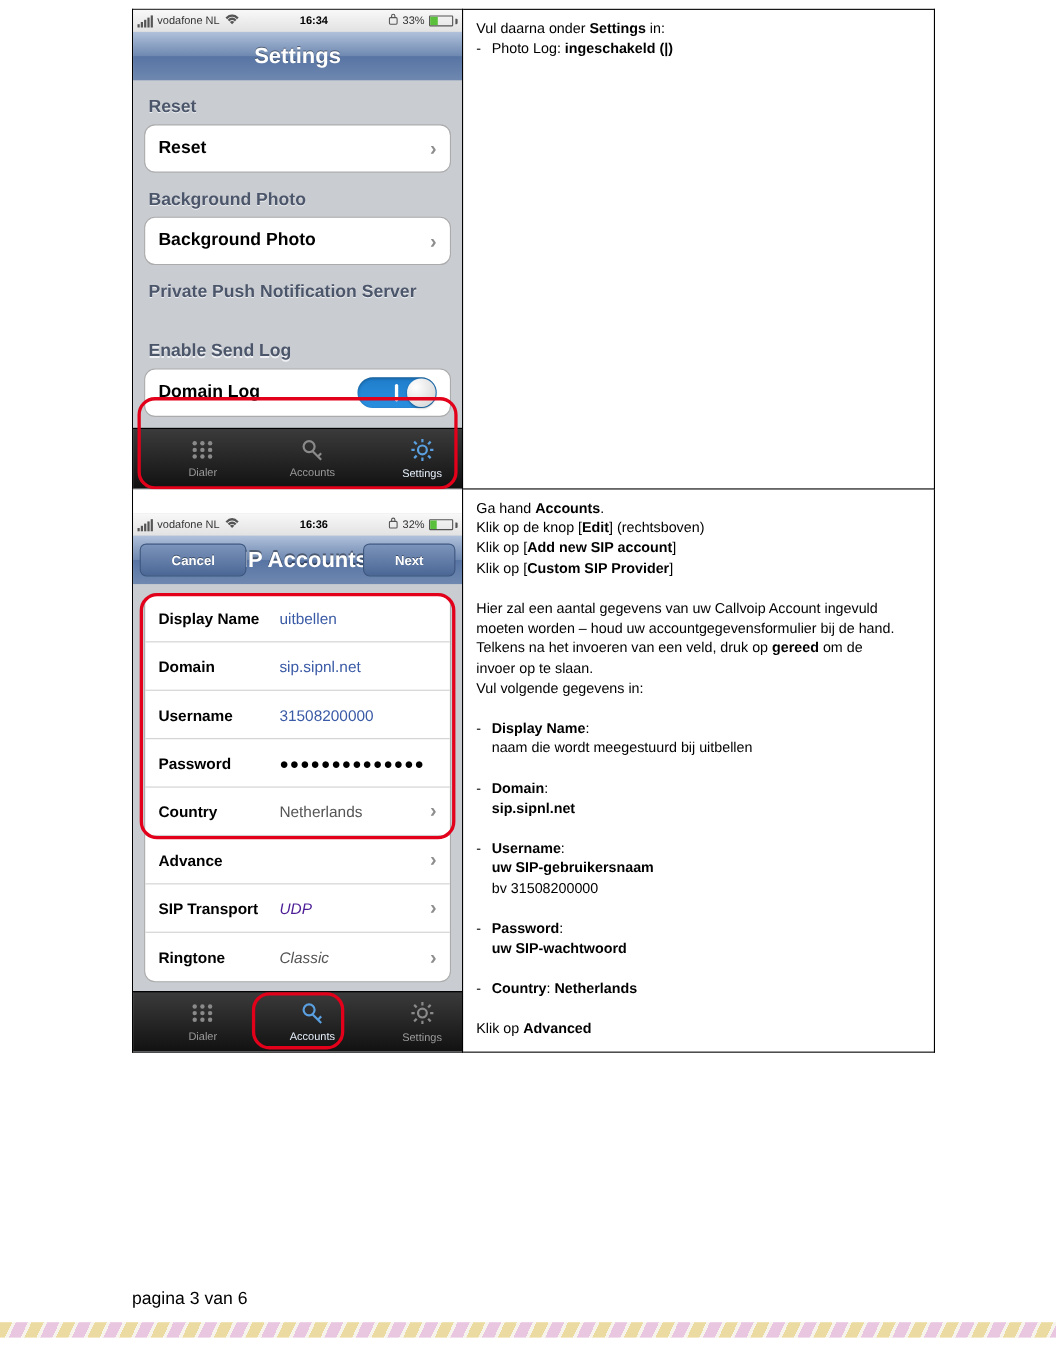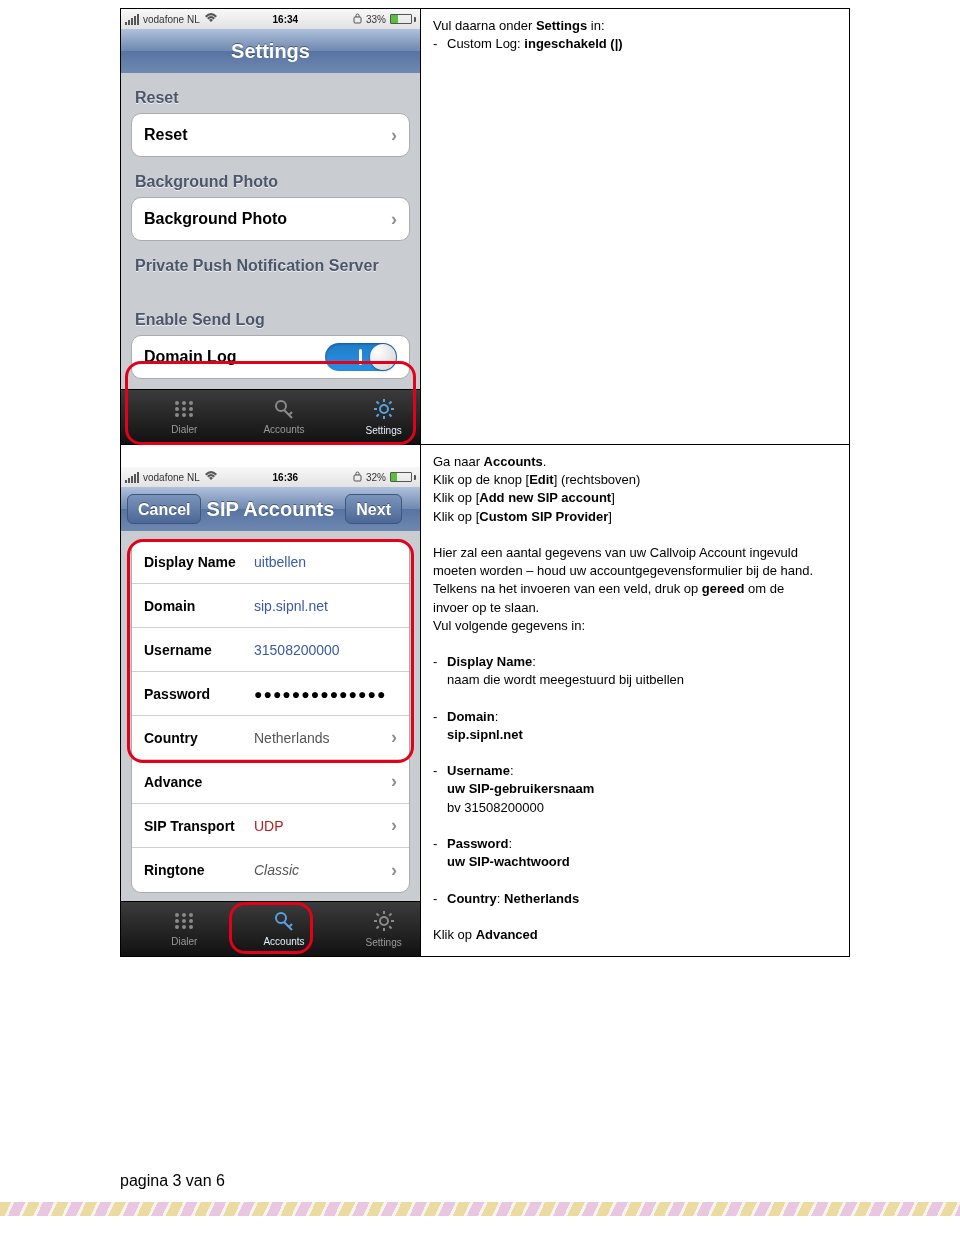--- a/index.html
+++ b/index.html
@@ -66,30 +66,30 @@
     text-align:center;
     color:#fff;
     font-size:20px; font-weight:bold;
     line-height:44px;
     text-shadow:0 -1px 0 rgba(0,0,0,.4);
     position: relative;
   }
   .navbtn {
     position:absolute; top:7px;
     height:30px; line-height:30px;
-    padding:0 10px;
-    font-size:16px; font-weight:bold;
+    padding:0 28px;
+    font-size:12px; font-weight:bold;
     color:#fff;
     background:linear-gradient(#7b94bb,#4b6795);
     border:1px solid #3d567e;
     border-radius:6px;
     text-shadow:0 -1px 0 rgba(0,0,0,.4);
   }
   .navbtn.left { left:6px; }
-  .navbtn.right { right:18px; }
+  .navbtn.right { right:6px; }
   
   .grp-header {
     font-size:16px; font-weight:bold;
     color:#4c566a;
     text-shadow:0 1px 0 #eef0f3;
     padding: 16px 14px 6px;
   }
   .cell {
     display:flex; align-items:center;
     background:#fff;
@@ -294,21 +294,21 @@
   </div>
 </td>
 <td class="col-right">
   <div>
     <span>Vul daarna onder </span><b>Settings</b><span> in:</span>
   </div>
   <ul>
     <li>
       <span class="dash">-</span>
       <span>
-        <span>Custom Log: </span><b>ingeschakeld (|)</b>
+        <span>Photo Log: </span><b>ingeschakeld (|)</b>
       </span>
     </li>
   </ul>
 </td>
 </tr>
 
 <tr>
 <td class="col-left">
   <div class="ios" style="position:relative;">
     <div style="height:22px;background:#fff;"></div>
@@ -368,21 +368,21 @@
         <span class="label">Country</span>
         <span class="value" style="color:#555;">Netherlands</span>
         <span class="chev">›</span>
       </div>
       <div class="form-row">
         <span class="label">Advance</span>
         <span class="chev">›</span>
       </div>
       <div class="form-row">
         <span class="label">SIP Transport</span>
-        <span class="value" style="color:#b91c1c;">UDP</span>
+        <span class="value" style="color:#4c1d95;font-style:italic;">UDP</span>
         <span class="chev">›</span>
       </div>
       <div class="form-row">
         <span class="label">Ringtone</span>
         <span class="value" style="color:#555;font-style:italic;">Classic</span>
         <span class="chev">›</span>
       </div>
     </div>
 
     <div class="redbox" style="left:6px; right:6px; top:94px; height:224px;"></div>
@@ -432,21 +432,21 @@
                     </svg>
         </span>
         <span>Settings</span>
       </div>
     </div>
     <div class="redbox" style="left:108px; width:84px; bottom:2px; height:52px;"></div>
   </div>
 </td>
 <td class="col-right">
   <div>
-    <span>Ga naar </span><b>Accounts</b><span>.</span>
+    <span>Ga hand </span><b>Accounts</b><span>.</span>
   </div>
   <div>
     <span>Klik op de knop [</span><b>Edit</b><span>] (rechtsboven)</span>
   </div>
   <div>
     <span>Klik op [</span><b>Add new SIP account</b><span>]</span>
   </div>
   <div>
     <span>Klik op [</span><b>Custom SIP Provider</b><span>]</span>
   </div>

